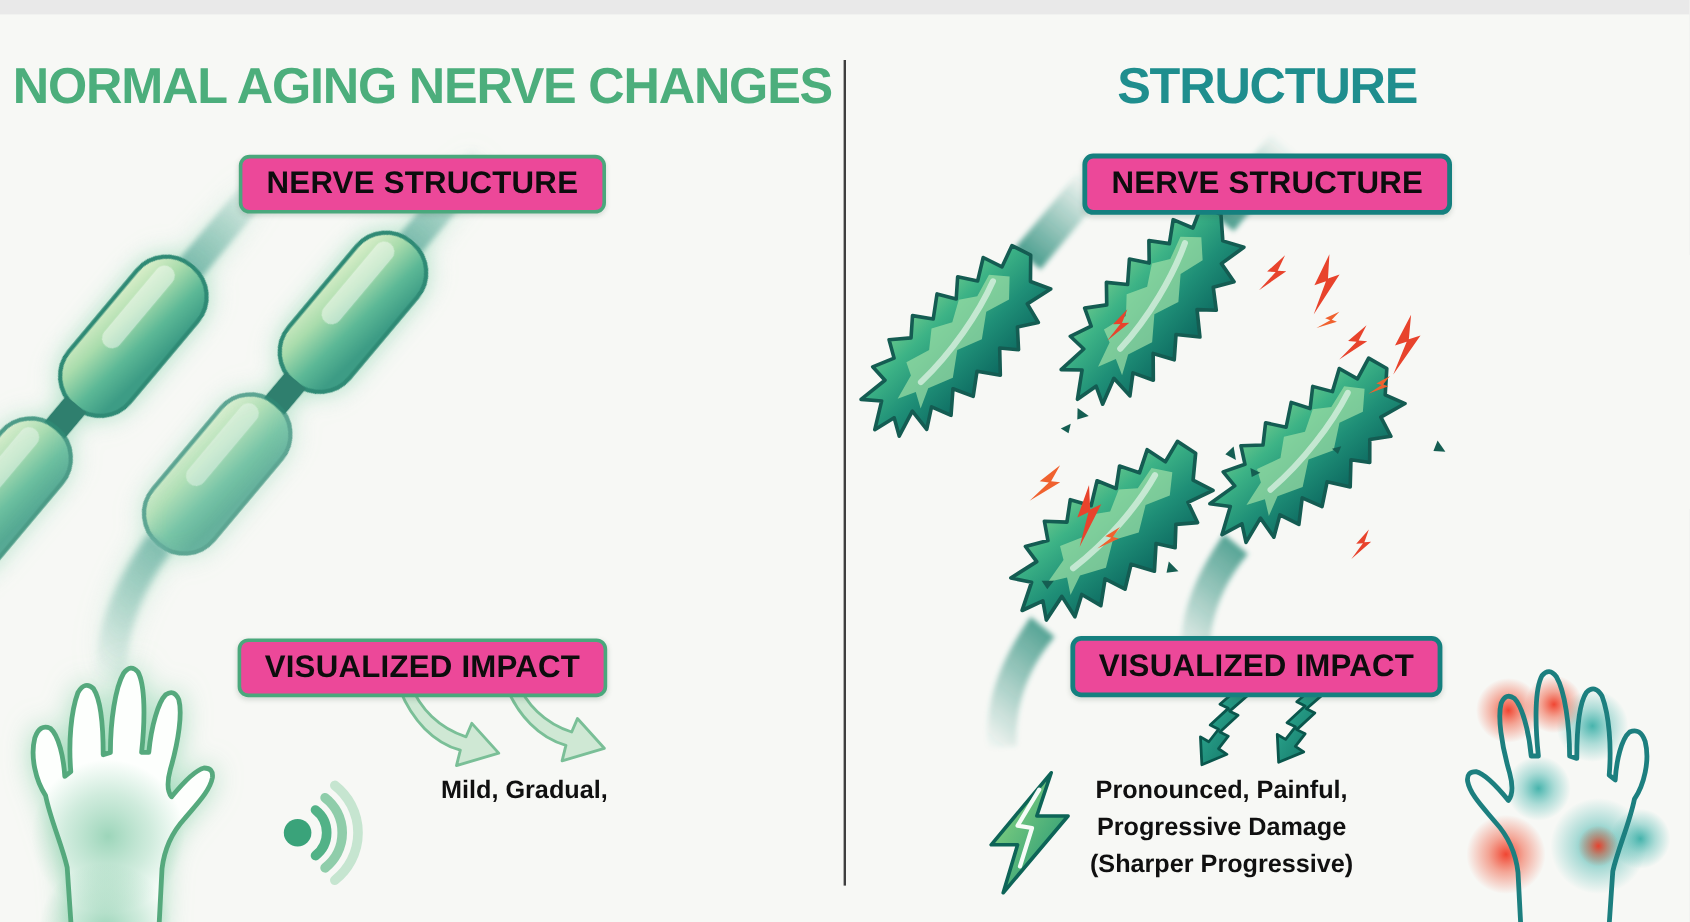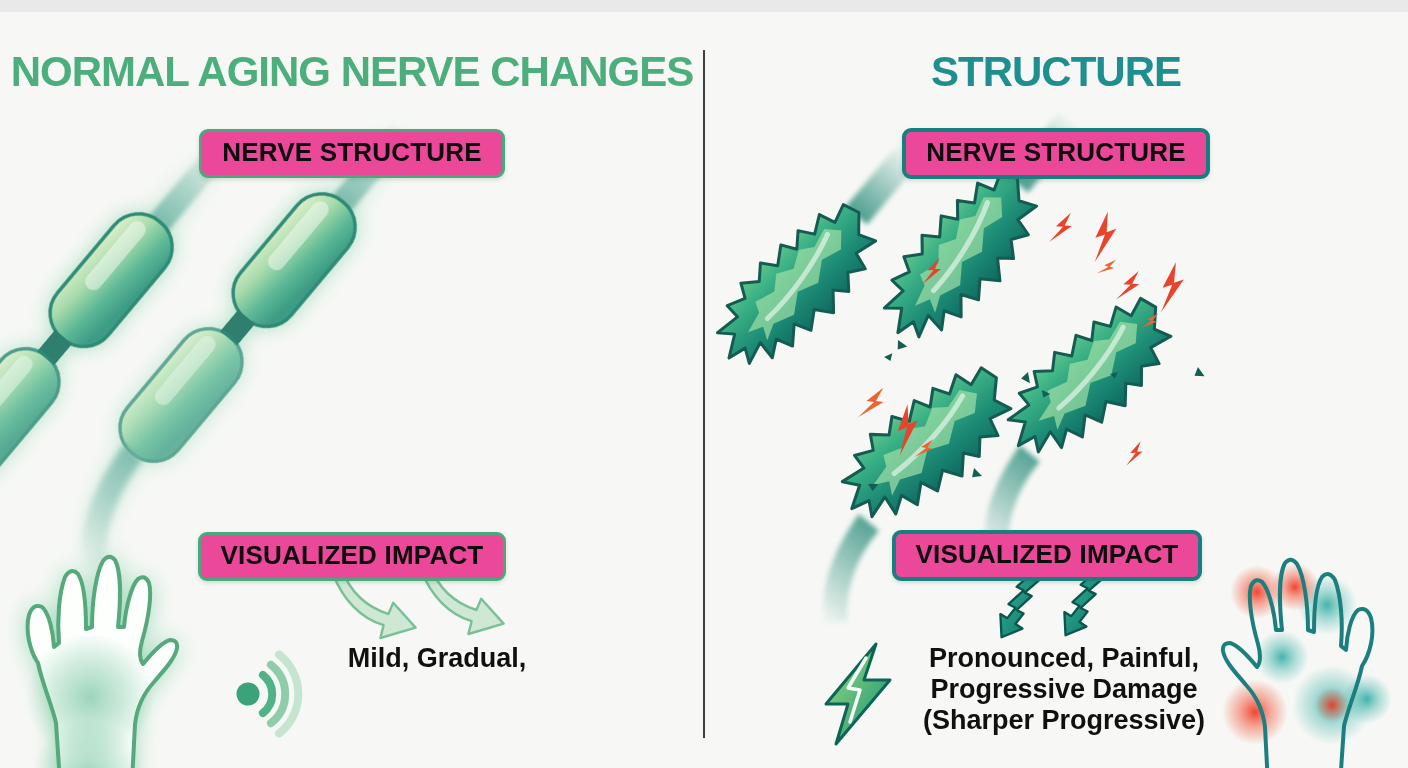--- a/index.html
+++ b/index.html
@@ -6,21 +6,21 @@
   body{font-family:"Liberation Sans","DejaVu Sans",sans-serif;background:#e9e9e9;}
   .stage{position:relative;width:1408px;height:768px;background:#f7f8f5;overflow:hidden;margin:12px auto;}
   .title{position:absolute;top:36px;width:704px;text-align:center;font-size:42px;font-weight:700;letter-spacing:-1px;white-space:nowrap;}
   .title-left{left:0;color:#4cae7c;}
   .title-right{left:704px;color:#1f8e8e;}
   .divider{position:absolute;left:703px;top:38px;width:2px;height:688px;background:#3f3f3f;}
   .box-row{position:absolute;width:704px;text-align:center;}
   .label-box{display:inline-block;background:#ec4899;border-radius:9px;padding:5px 20px 7px;font-size:26px;font-weight:700;color:#0d0d0d;letter-spacing:.2px;box-shadow:0 2px 4px rgba(60,90,70,.18);}
   .green-border{border:3px solid #4aa87c;}
   .teal-border{border:4px solid #15807f;}
-  .impact-text{position:absolute;width:300px;text-align:center;font-size:27px;font-weight:700;line-height:31px;color:#101010;}
+  .impact-text{position:absolute;width:300px;text-align:center;font-size:21px;font-weight:700;line-height:31px;color:#101010;}
   .abs{position:absolute;}
   svg{display:block;overflow:visible;}
 </style>
 </head>
 <body>
 
 <div class="stage">
 
   <svg class="abs" style="left:85px;top:162px;" width="520" height="355" viewBox="0 0 520 355">
     <defs>
@@ -239,19 +239,19 @@
     <span class="label-box green-border">VISUALIZED IMPACT</span>
   </div>
   <div class="box-row" style="left:704px;top:518px;padding-right:18px;box-sizing:border-box;">
     <span class="label-box teal-border">VISUALIZED IMPACT</span>
   </div>
 
   <div class="impact-text" style="left:287px;top:631px;">
     <div>Mild, Gradual,</div>
   </div>
 
-  <div class="impact-text" style="left:914px;top:631px;">
+  <div class="impact-text" style="left:868px;top:631px;">
     <div>Pronounced, Painful,</div>
     <div>Progressive Damage</div>
     <div>(Sharper Progressive)</div>
   </div>
 
 </div>
 
 </body></html>

